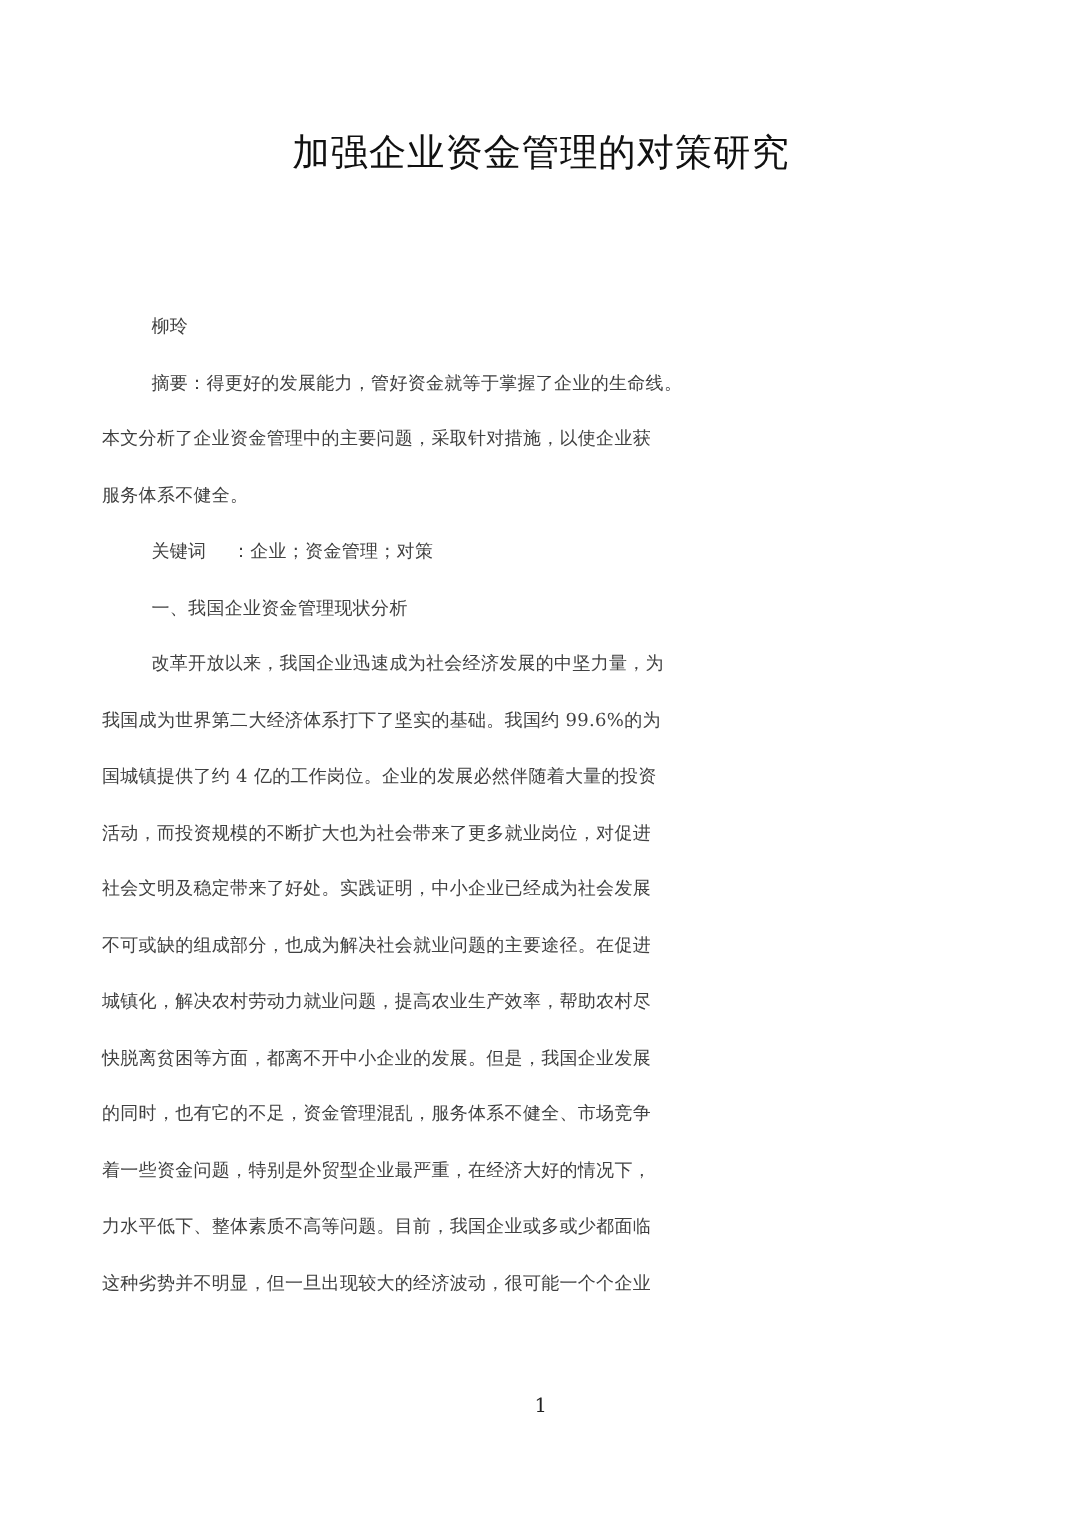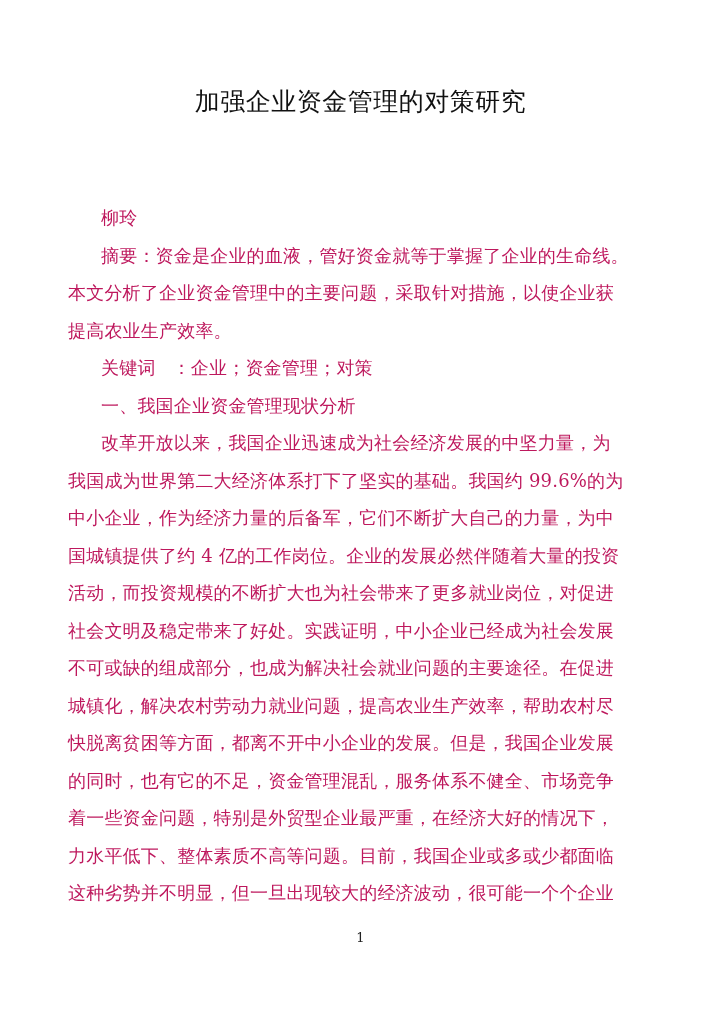--- a/index.html
+++ b/index.html
@@ -31,24 +31,24 @@
     line-height: 32px;
     color: #111111;
   }
   .body-block {
     position: absolute;
     top: 199px;
     left: 68px;
     width: 548px;
   }
   .line {
-    font-size: 18px;
+    font-size: 12px;
     line-height: 37.5px;
     height: 37.5px;
-    color: #be185d;
+    color: #404040;
     white-space: pre;
     letter-spacing: 0.2px;
   }
   .indent-2 {
     padding-left: 33px;
   }
   .kw-gap {
     display: inline-block;
     width: 17px;
   }
@@ -67,31 +67,30 @@
 <body>
 
 <div class="page">
 
   <div class="doc-title">加强企业资金管理的对策研究</div>
 
   <div class="body-block">
 
     <div class="line indent-2">柳玲</div>
 
-    <div class="line indent-2">摘要：资金是企业的血液，管好资金就等于掌握了企业的生命线。</div>
+    <div class="line indent-2">摘要：得更好的发展能力，管好资金就等于掌握了企业的生命线。</div>
     <div class="line">本文分析了企业资金管理中的主要问题，采取针对措施，以使企业获</div>
-    <div class="line">提高农业生产效率。</div>
+    <div class="line">服务体系不健全。</div>
 
     <div class="line indent-2"><span>关键词</span><span class="kw-gap"></span><span>：</span><span>企业；资金管理；对策</span></div>
 
     <div class="line indent-2">一、我国企业资金管理现状分析</div>
 
     <div class="line indent-2">改革开放以来，我国企业迅速成为社会经济发展的中坚力量，为</div>
     <div class="line">我国成为世界第二大经济体系打下了坚实的基础。我国约 99.6%的为</div>
-    <div class="line">中小企业，作为经济力量的后备军，它们不断扩大自己的力量，为中</div>
     <div class="line">国城镇提供了约 4 亿的工作岗位。企业的发展必然伴随着大量的投资</div>
     <div class="line">活动，而投资规模的不断扩大也为社会带来了更多就业岗位，对促进</div>
     <div class="line">社会文明及稳定带来了好处。实践证明，中小企业已经成为社会发展</div>
     <div class="line">不可或缺的组成部分，也成为解决社会就业问题的主要途径。在促进</div>
     <div class="line">城镇化，解决农村劳动力就业问题，提高农业生产效率，帮助农村尽</div>
     <div class="line">快脱离贫困等方面，都离不开中小企业的发展。但是，我国企业发展</div>
     <div class="line">的同时，也有它的不足，资金管理混乱，服务体系不健全、市场竞争</div>
     <div class="line">着一些资金问题，特别是外贸型企业最严重，在经济大好的情况下，</div>
     <div class="line">力水平低下、整体素质不高等问题。目前，我国企业或多或少都面临</div>
     <div class="line">这种劣势并不明显，但一旦出现较大的经济波动，很可能一个个企业</div>

